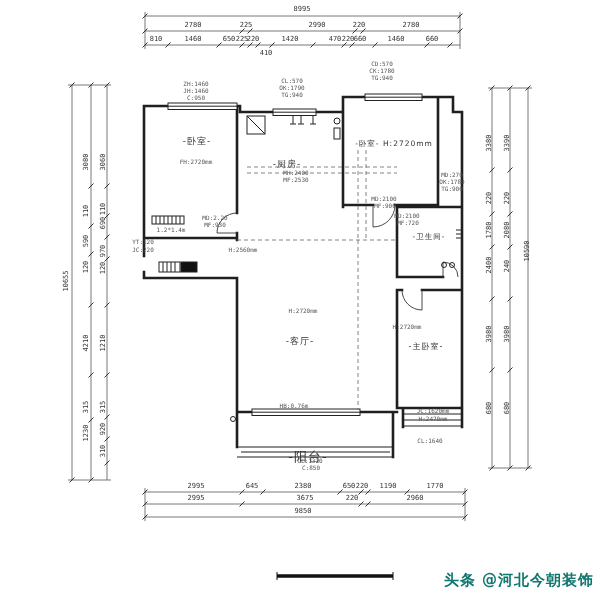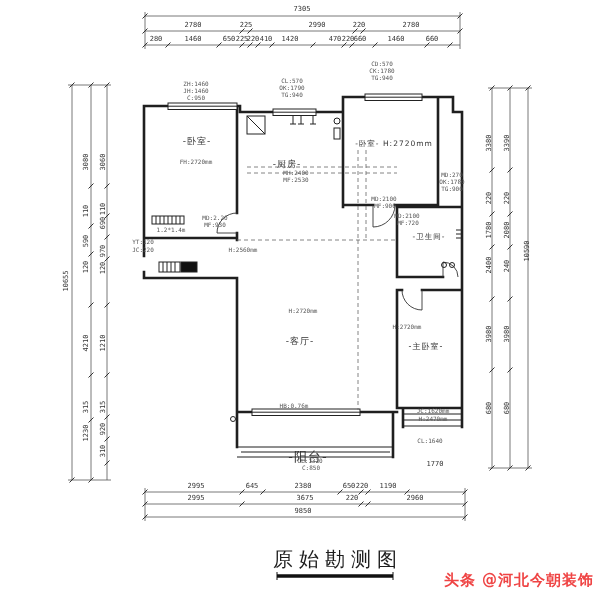--- a/index.html
+++ b/index.html
@@ -5,21 +5,21 @@
   html,body{margin:0;padding:0;background:#fff;}
   .stage{position:relative;width:600px;height:601px;background:#ffffff;overflow:hidden;
          font-family:"DejaVu Sans",sans-serif;}
   svg{position:absolute;left:0;top:0;}
   .d,.dv,.ann,.room,.title,.wm{position:absolute;white-space:nowrap;line-height:1;}
   .d{font-size:7px;color:#333;transform:translate(-50%,-50%);font-family:"DejaVu Sans Mono",monospace;}
   .dv{font-size:7px;color:#333;transform:translate(-50%,-50%) rotate(-90deg);font-family:"DejaVu Sans Mono",monospace;}
   .ann{font-size:6px;color:#555;transform:translate(-50%,-50%);font-family:"DejaVu Sans Mono",monospace;}
   .room{font-size:9px;color:#333;transform:translate(-50%,-50%);letter-spacing:1px;}
   .title{font-size:20px;color:#1c1c1c;transform:translate(-50%,-50%);letter-spacing:6px;}
-  .wm{font-size:15px;color:#ef4444;font-weight:bold;transform:translate(-50%,-50%);letter-spacing:1px;}
+  .wm{font-size:15px;color:#0f766e;font-weight:bold;transform:translate(-50%,-50%);letter-spacing:1px;}
 </style>
 </head>
 <body>
 
 <div class="stage">
 
   <svg id="plan" width="600" height="601" viewBox="0 0 600 601">
 
     <g stroke="#555" stroke-width="0.8" fill="none">
       <path d="M145,16H460 M145,31H460 M145,45H460 M145,12V49 M460,12V49
@@ -173,46 +173,46 @@
       </g>
       <circle cx="233" cy="419" r="2.5"></circle>
     </g>
 
     <g stroke="#111">
       <path d="M277,576H393" stroke-width="3.5"></path>
       <path d="M277,572V580 M393,572V580" stroke-width="1"></path>
     </g>
   </svg>
 
-  <span class="d" style="left:302px;top:9px">7305</span>
+  <span class="d" style="left:302px;top:9px">8995</span>
   <span class="d" style="left:193px;top:25px">2780</span>
   <span class="d" style="left:246px;top:25px">225</span>
   <span class="d" style="left:317px;top:25px">2990</span>
   <span class="d" style="left:359px;top:25px">220</span>
   <span class="d" style="left:411px;top:25px">2780</span>
-  <span class="d" style="left:156px;top:39px">280</span>
+  <span class="d" style="left:156px;top:39px">810</span>
   <span class="d" style="left:193px;top:39px">1460</span>
   <span class="d" style="left:229px;top:39px">650</span>
   <span class="d" style="left:242px;top:39px">225</span>
   <span class="d" style="left:253px;top:39px">220</span>
-  <span class="d" style="left:266px;top:39px">410</span>
+  <span class="d" style="left:266px;top:53px">410</span>
   <span class="d" style="left:290px;top:39px">1420</span>
   <span class="d" style="left:335px;top:39px">470</span>
   <span class="d" style="left:348px;top:39px">220</span>
   <span class="d" style="left:360px;top:39px">660</span>
   <span class="d" style="left:396px;top:39px">1460</span>
   <span class="d" style="left:432px;top:39px">660</span>
 
   <span class="d" style="left:196px;top:486px">2995</span>
   <span class="d" style="left:252px;top:486px">645</span>
   <span class="d" style="left:303px;top:486px">2380</span>
   <span class="d" style="left:349px;top:486px">650</span>
   <span class="d" style="left:362px;top:486px">220</span>
   <span class="d" style="left:388px;top:486px">1190</span>
-  <span class="d" style="left:435px;top:464px">1770</span>
+  <span class="d" style="left:435px;top:486px">1770</span>
   <span class="d" style="left:196px;top:498px">2995</span>
   <span class="d" style="left:305px;top:498px">3675</span>
   <span class="d" style="left:352px;top:498px">220</span>
   <span class="d" style="left:415px;top:498px">2960</span>
   <span class="d" style="left:303px;top:511px">9850</span>
 
   <span class="dv" style="left:66px;top:281px">10655</span>
   <span class="dv" style="left:86px;top:162px">3080</span>
   <span class="dv" style="left:86px;top:211px">110</span>
   <span class="dv" style="left:86px;top:241px">590</span>
@@ -279,15 +279,14 @@
   <span class="ann" style="left:294px;top:406px">HB:0.76m</span>
   <span class="ann" style="left:407px;top:327px">H:2720mm</span>
   <span class="room" style="left:426px;top:347px;font-size:8px">-主卧室-</span>
   <span class="ann" style="left:433px;top:411px">JC:1620mm</span>
   <span class="ann" style="left:433px;top:419px">H:2470mm</span>
   <span class="ann" style="left:430px;top:441px">CL:1640</span>
   <span class="room" style="left:308px;top:456px;font-size:13px">-阳台-</span>
   <span class="ann" style="left:310px;top:461px">CL:1320</span>
   <span class="ann" style="left:311px;top:468px">C:850</span>
 
-  <span class="title" style="left:338px;top:559px">原始勘测图</span>
   <span class="wm" style="left:519px;top:580px">头条 @河北今朝装饰</span>
 </div>
 
 </body></html>

